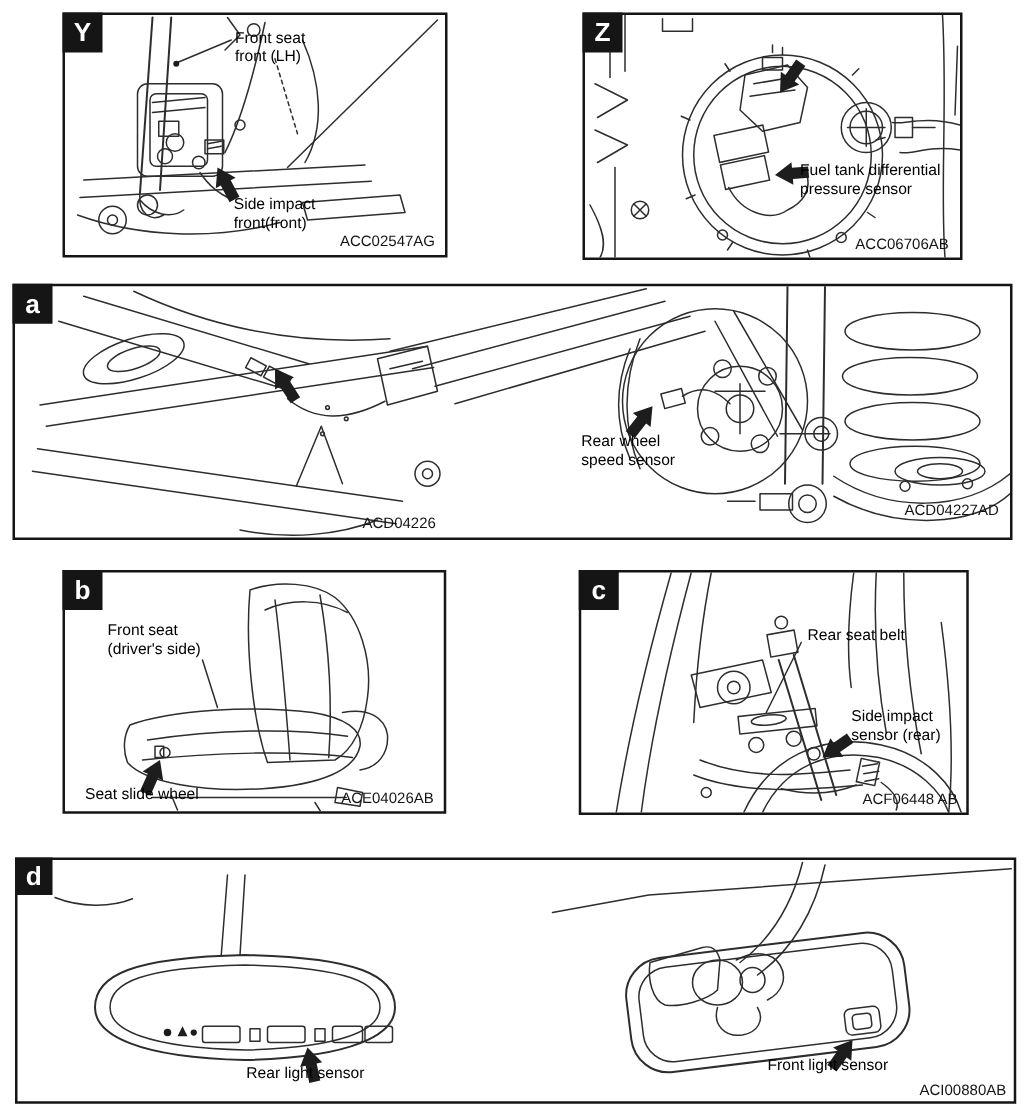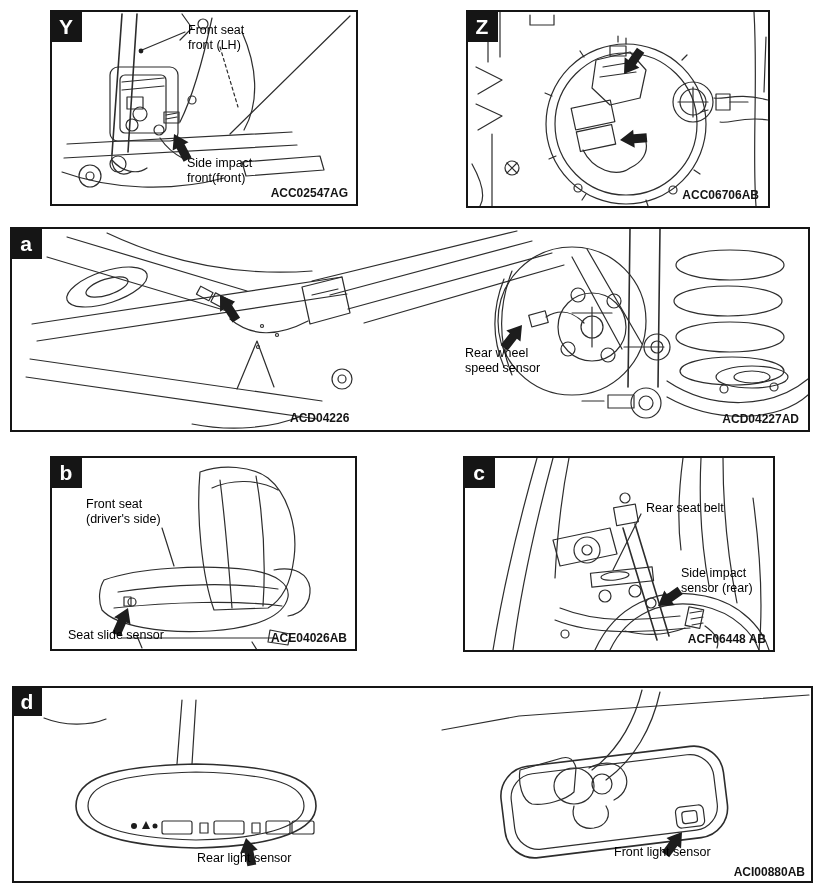--- a/index.html
+++ b/index.html
@@ -11,21 +11,21 @@
        font-weight:bold;font-size:21px;line-height:1;}
   .art{position:absolute;left:0;top:0;width:100%;height:100%;}
   .art path,.art line,.art circle,.art ellipse,.art rect,.art polyline{
        fill:none;stroke:#2d2d2d;stroke-width:1.2;stroke-linecap:round;stroke-linejoin:round;}
   .art .thick{stroke-width:1.6;}
   .art .fillb{fill:#1d1d1d;stroke:none;}
   .art .dash{stroke-dasharray:3 3;}
   .lbl{position:absolute;font-size:12.5px;line-height:15px;white-space:nowrap;color:#000000;}
   .lbl span{display:block;}
   .lbl.ctr{text-align:center;}
-  .code{position:absolute;font-weight:bold;font-size:12px;color:#141414;white-space:nowrap;}
+  .code{position:absolute;font-weight:normal;font-size:12px;color:#141414;white-space:nowrap;}
   .heading{position:absolute;font-weight:bold;font-size:14.5px;color:#141414;white-space:nowrap;}
 </style>
 </head>
 <body>
 
 <div class="sheet">
 
   <section class="panel" style="left:50px;top:10px;width:308px;height:196px;">
     <svg class="art" viewBox="0 0 304 192">
 
@@ -125,20 +125,24 @@
       <path d="M39,151 L49,161 M49,151 L39,161"></path>
 
       <g transform="translate(156,62) rotate(215)">
         <polygon points="0,0 -9,14 -4.5,14 -4.5,29 4.5,29 4.5,14 9,14" class="fillb"></polygon>
       </g>
       <g transform="translate(152,128) rotate(265)">
         <polygon points="0,0 -9,14 -4.5,14 -4.5,27 4.5,27 4.5,14 9,14" class="fillb"></polygon>
       </g>
     </svg>
     <div class="tag">Z</div>
+    <div class="lbl" style="left:172px;top:117px">
+      <span>Fuel tank differential</span>
+      <span>pressure sensor</span>
+    </div>
     <div class="code" style="right:9px;bottom:4px">ACC06706AB</div>
   </section>
 
   <section class="panel" style="left:10px;top:227px;width:800px;height:205px;">
     <svg class="art" viewBox="0 0 796 201">
 
       <path d="M55,8 L235,62"></path>
         <path d="M35,28 L215,82"></path>
       <path d="M95,4 C150,30 220,48 300,42"></path>
       <path d="M20,95 L330,48"></path>
@@ -208,21 +212,21 @@
       <g transform="translate(510,96) rotate(38)">
         <polygon points="0,0 -9,14 -4.5,14 -4.5,29 4.5,29 4.5,14 9,14" class="fillb"></polygon>
       </g>
     </svg>
     <div class="tag">a</div>
     <div class="lbl" style="left:453px;top:117px">
       <span>Rear wheel</span>
       <span>speed sensor</span>
     </div>
     <div class="code" style="left:278px;top:182px">ACD04226</div>
-    <div class="code" style="right:9px;bottom:4px">ACD04227AD</div>
+    <div class="code" style="right:9px;bottom:15px">ACD04227AD</div>
   </section>
 
   <section class="panel" style="left:50px;top:456px;width:307px;height:195px;">
     <svg class="art" viewBox="0 0 303 191">
 
       <path d="M148,14 C170,6 200,8 216,20 C236,36 246,70 242,100 C239,124 230,142 216,150 L162,152 C150,118 144,58 148,14 Z"></path>
       <path d="M168,22 C174,70 177,110 180,150"></path>
       <path d="M204,18 C212,64 214,104 211,148"></path>
       <path d="M160,30 C180,21 205,21 226,32"></path>
 
@@ -243,21 +247,21 @@
       <g transform="translate(76,150) rotate(24)">
         <polygon points="0,0 -9,14 -4.5,14 -4.5,29 4.5,29 4.5,14 9,14" class="fillb"></polygon>
       </g>
     </svg>
     <div class="tag">b</div>
     <div class="lbl" style="left:34px;top:39px">
       <span>Front seat</span>
       <span>(driver's side)</span>
     </div>
     <div class="lbl" style="left:16px;top:170px">
-      <span>Seat slide sensor</span>
+      <span>Seat slide wheel</span>
     </div>
     <div class="code" style="right:8px;bottom:4px">ACE04026AB</div>
   </section>
 
   <section class="panel" style="left:463px;top:456px;width:312px;height:196px;">
     <svg class="art" viewBox="0 0 308 192">
 
       <path d="M72,0 C55,60 38,130 28,192"></path>
       <path d="M88,0 C72,60 56,130 48,192"></path>
       <path d="M104,0 C96,40 92,80 90,120"></path>

